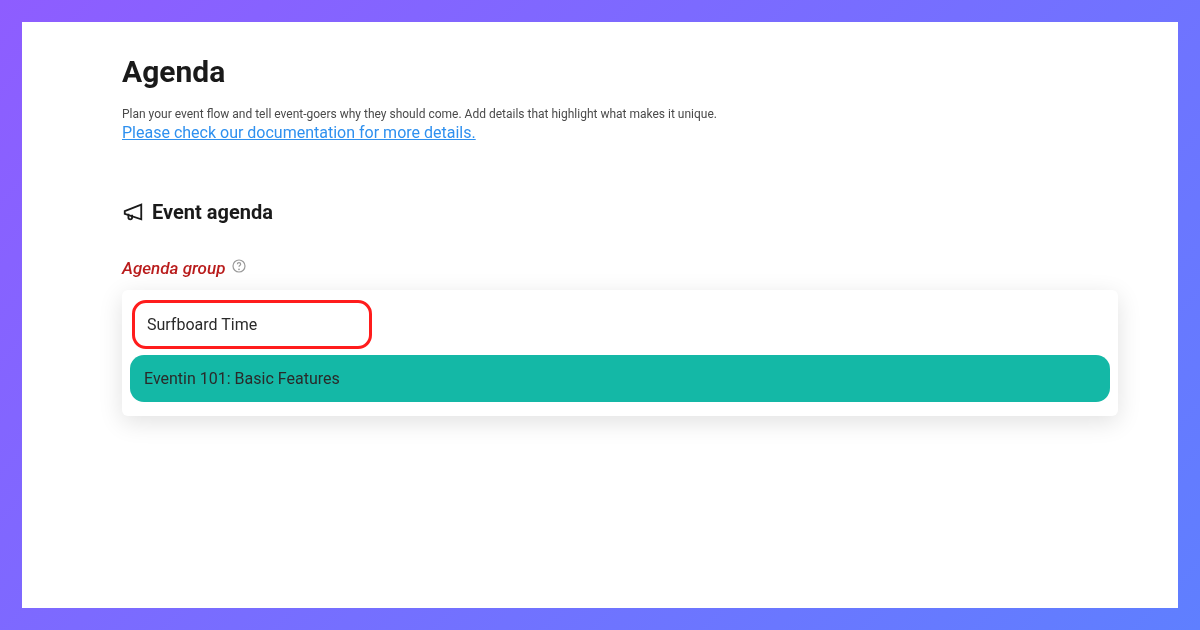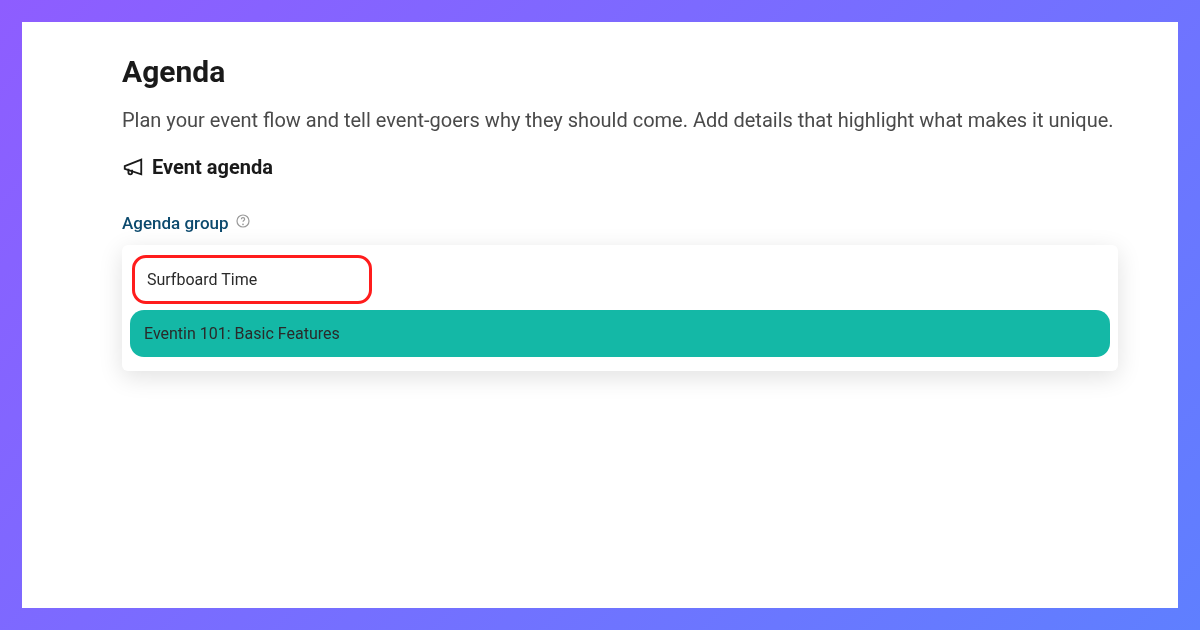--- a/index.html
+++ b/index.html
@@ -21,24 +21,24 @@
       padding: 32px 60px 0 100px;
       overflow: hidden;
     }
     .page-title {
       font-size: 30px;
       font-weight: 700;
       color: #1a1a1a;
       margin-bottom: 16px;
     }
     .page-description {
-      font-size: 20px;
+      font-size: 12px;
       color: #4a4a4a;
       line-height: 1.5;
-      margin-bottom: 20px;
+      margin-bottom: 0;
     }
     .doc-link {
       font-size: 16px;
       color: #2e90ef;
       text-decoration: underline;
       display: inline-block;
       margin-bottom: 58px;
     }
     .section-header {
       display: flex;
@@ -67,21 +67,22 @@
     }
     .field-label-row {
       display: flex;
       align-items: center;
       gap: 6px;
       margin-bottom: 12px;
     }
     .field-label {
       font-size: 17px;
       font-weight: 500;
-      color: #0c4a6e;
+      color: #b91c1c;
+      font-style: italic;
     }
     .help-icon svg {
       width: 16px;
       height: 16px;
       stroke: #9a9a9a;
       stroke-width: 1.8;
       fill: none;
     }
     .select-wrapper {
       position: relative;
@@ -158,20 +159,21 @@
       font-weight: 600;
       color: #6f3ff5;
     }
   </style>
 </head>
 <body>
 
 <div class="card">
   <h1 class="page-title">Agenda</h1>
   <p class="page-description">Plan your event flow and tell event-goers why they should come. Add details that highlight what makes it unique.</p>
+  <a href="#" class="doc-link">Please check our documentation for more details.</a>
 
   <div class="section-header">
     <span class="megaphone-icon">
       <svg viewBox="0 0 24 24">
           <path d="M3 11l18-7v16L3 14v-3z"></path>
           <path d="M7 14v4a2 2 0 0 0 2 2h0a2 2 0 0 0 2-2v-3"></path>
         </svg>
     </span>
     <span class="section-title">Event agenda</span>
   </div>

